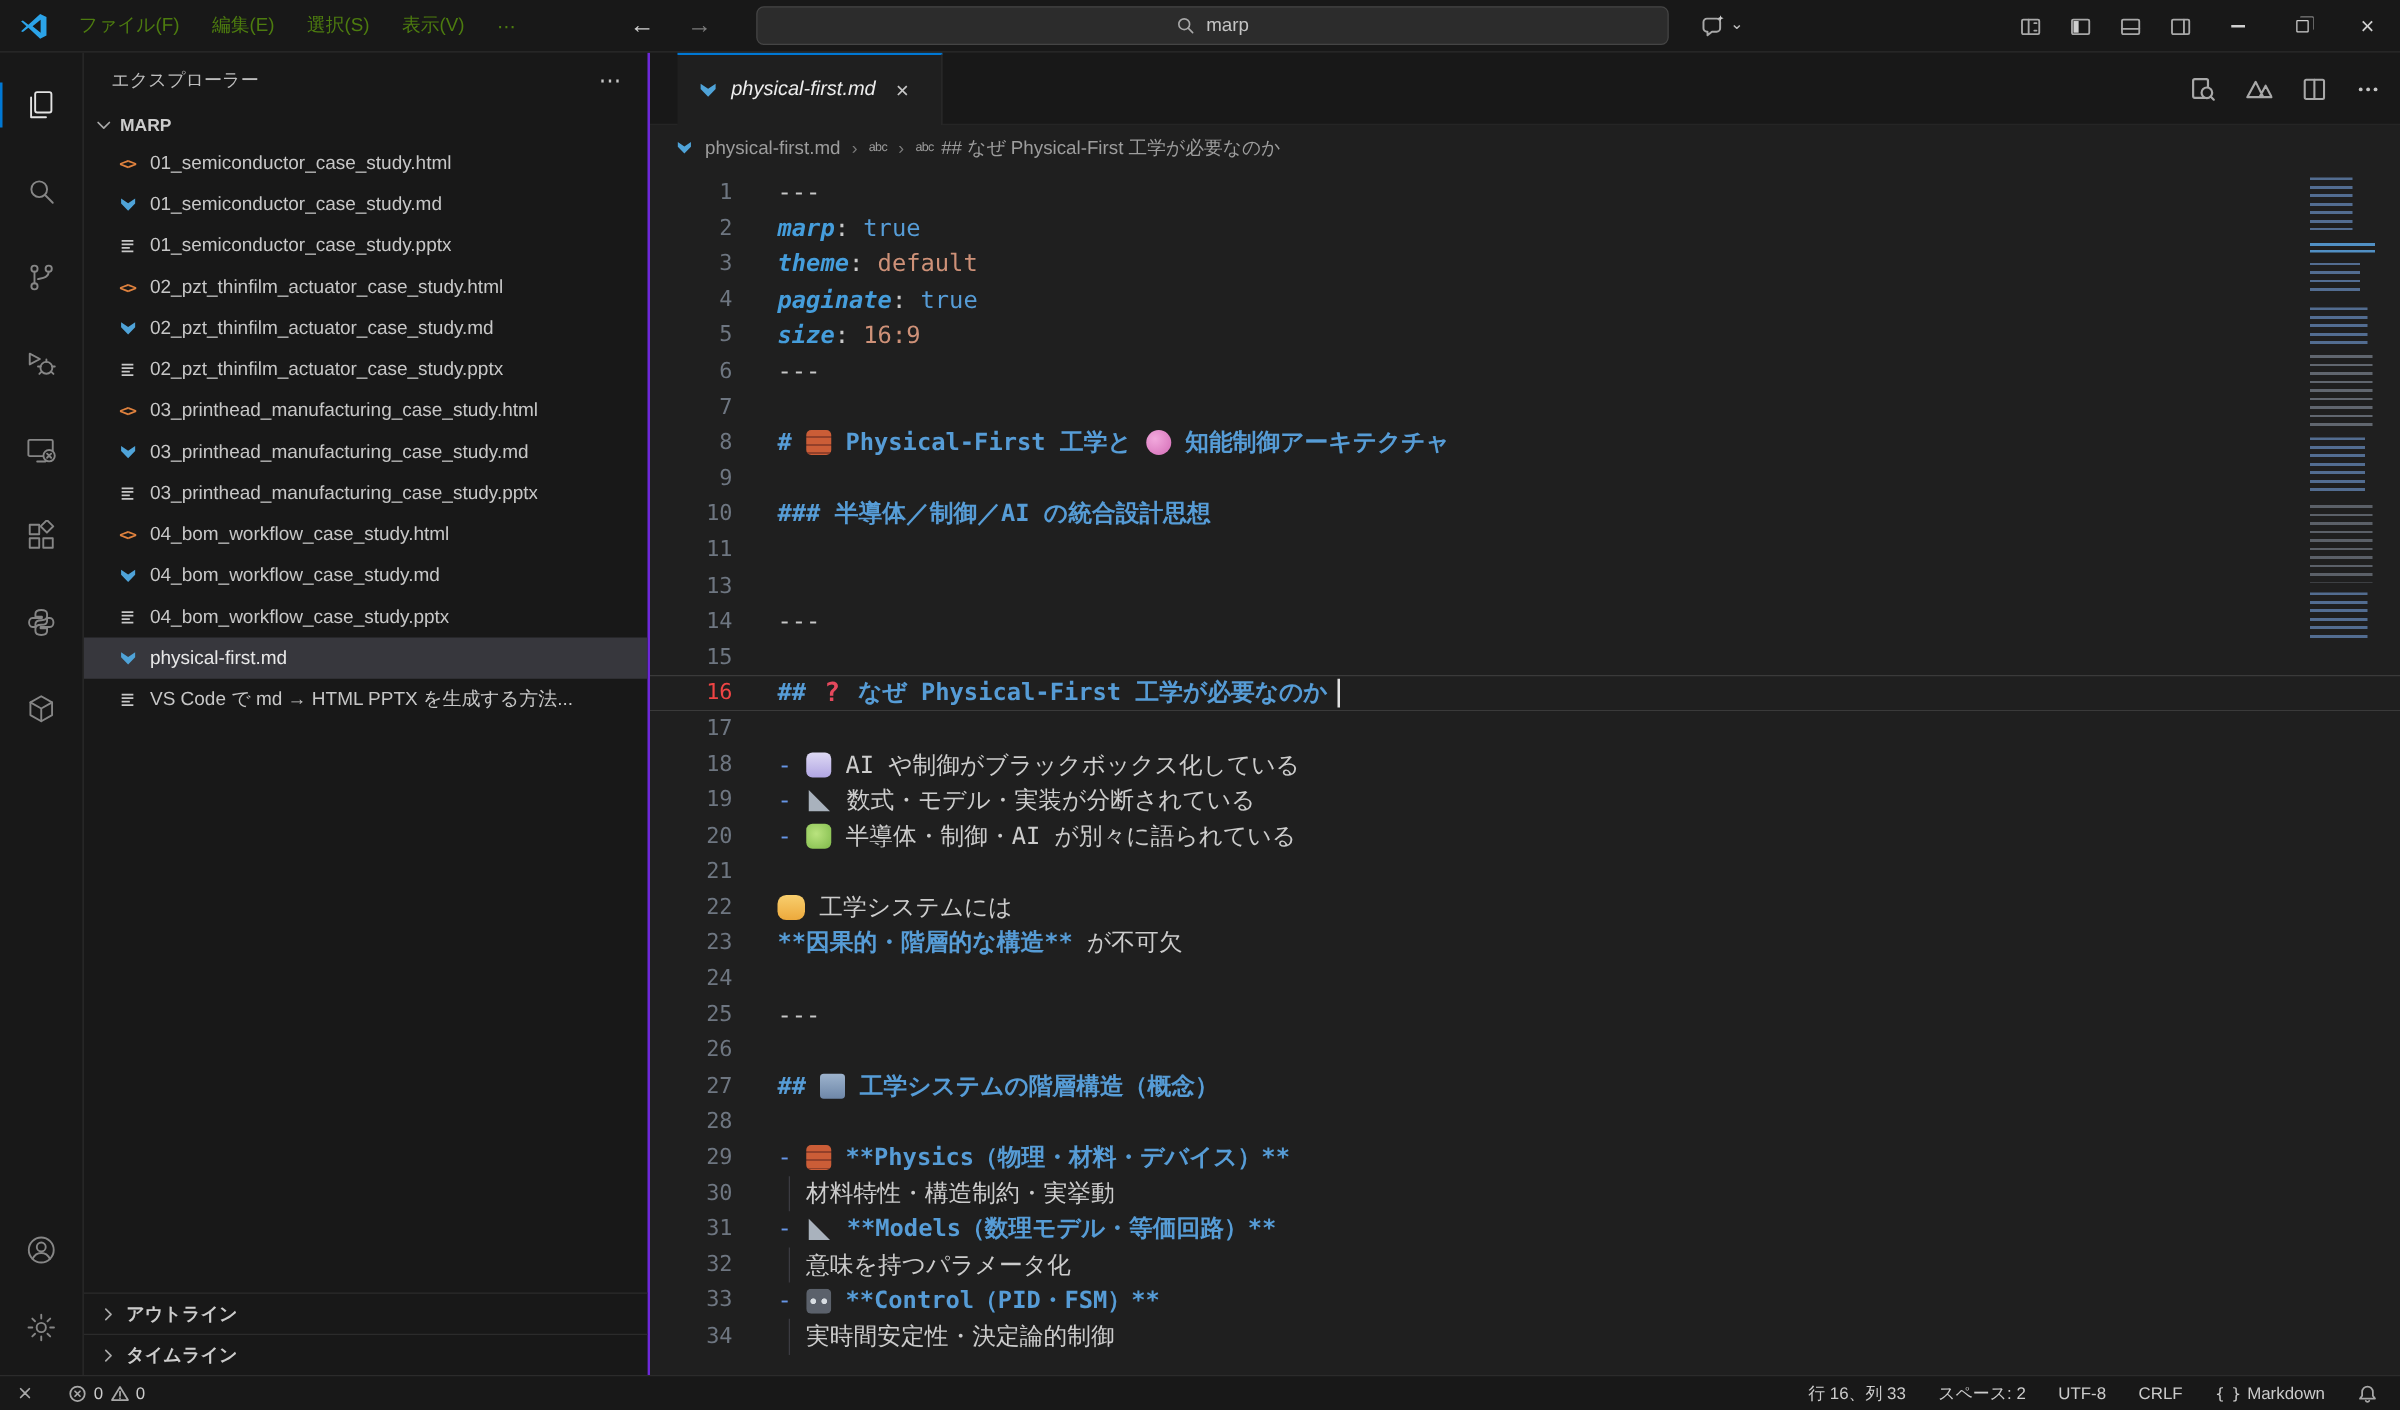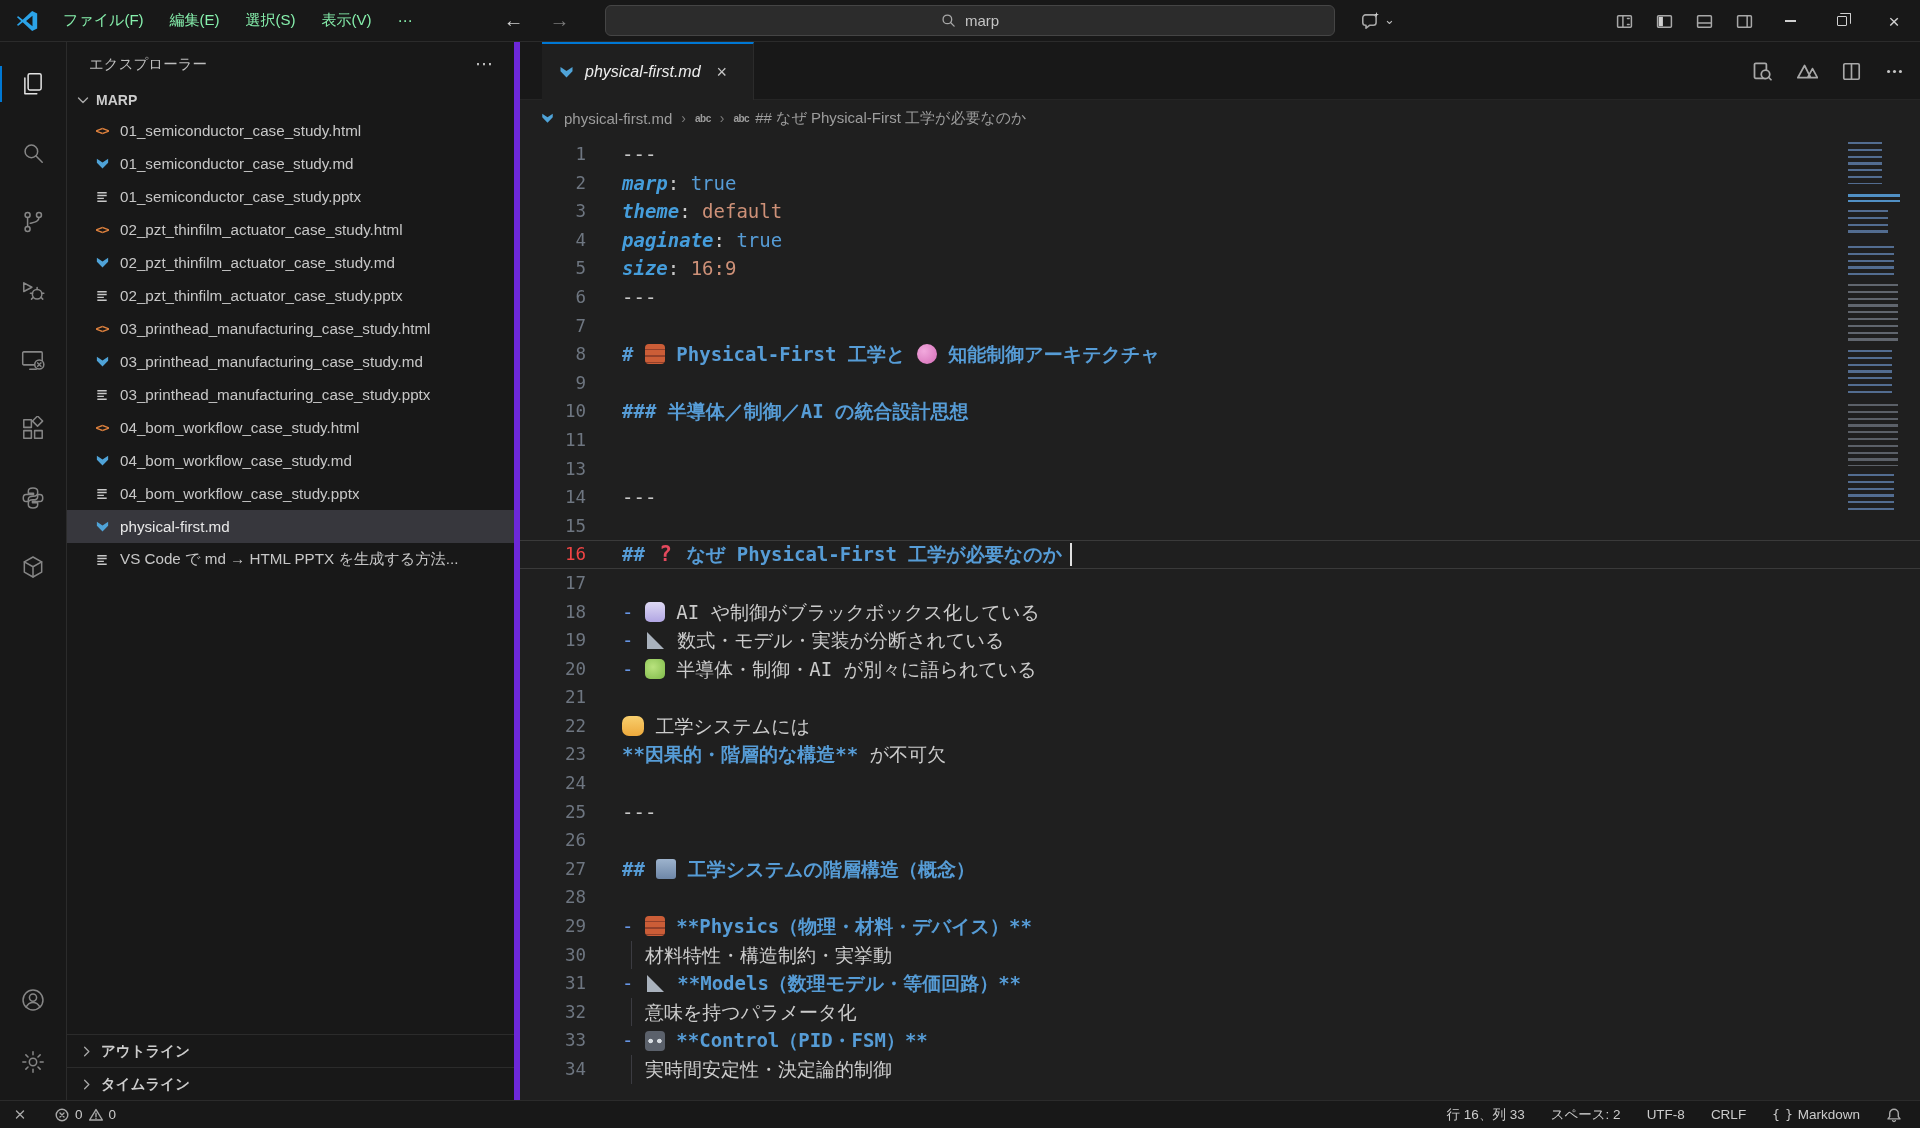--- a/index.html
+++ b/index.html
@@ -11,21 +11,21 @@
     -webkit-font-smoothing:antialiased;
   }
   svg{display:block}
   .ico{stroke:#a8a8a8;fill:none;stroke-width:1.4;stroke-linecap:round;stroke-linejoin:round}
 
   
   .titlebar{position:absolute;left:0;top:0;right:0;height:42px;background:#181818;
     border-bottom:1px solid #2b2b2b;display:flex;align-items:center;z-index:30}
   .vscode-logo{margin:0 12px 0 16px}
   .menus{display:flex;align-items:center}
-  .menu-item{padding:0 13px;font-size:15px;color:#86efac;height:42px;display:flex;align-items:center;border-radius:6px;cursor:default}
+  .menu-item{padding:0 13px;font-size:15px;color:#4d7c0f;height:42px;display:flex;align-items:center;border-radius:6px;cursor:default}
   .nav-arrows{display:flex;align-items:center;gap:26px;margin-left:78px;font-size:20px}
   .nav-back{color:#cfcfcf}.nav-fwd{color:#7a7a7a}
   .searchbox{position:absolute;left:605px;top:5px;width:730px;height:31px;background:#2c2c2c;
     border:1px solid #454545;border-radius:6px;display:flex;align-items:center;justify-content:center;
     gap:9px;color:#c4c4c4;font-size:15px}
   .copilot-btn{position:absolute;left:1352px;top:6px;height:30px;display:flex;align-items:center;gap:4px;
     padding:0 8px;border-radius:6px;color:#cfcfcf}
   .copilot-chevron{font-size:13px;color:#bdbdbd;margin-top:-4px}
   .winctrls{position:absolute;right:0;top:0;height:42px;display:flex;align-items:center}
   .layout-btn{width:40px;height:42px;display:flex;align-items:center;justify-content:center}
@@ -41,21 +41,21 @@
     border-right:1px solid #2b2b2b;z-index:20}
   .act-group-top{position:absolute;top:18px;left:0;right:0;display:flex;flex-direction:column;align-items:center;gap:21px}
   .act-group-bottom{position:absolute;bottom:14px;left:0;right:0;display:flex;flex-direction:column;align-items:center;gap:14px}
   .act-item{position:relative;width:67px;height:48px;display:flex;align-items:center;justify-content:center}
   .act-item .ico{stroke:#868686}
   .act-item.active .ico{stroke:#e3e3e3}
   .act-item.active::before{content:"";position:absolute;left:0;top:6px;bottom:6px;width:2px;background:#0078d4}
 
   
   .sidebar{position:absolute;left:67px;top:42px;bottom:28px;width:453px;background:#181818;
-    border-right:6px solid #6d28d9;z-index:10;overflow:hidden}
+    border-right:2px solid #6d28d9;z-index:10;overflow:hidden}
   .sidebar-header{height:44px;display:flex;align-items:center;padding:0 20px 0 22px;font-size:14.5px;color:#bdbdbd}
   .sidebar-header .more{margin-left:auto;color:#c5c5c5;font-size:18px;letter-spacing:1px}
   .section-row{height:28px;display:flex;align-items:center;gap:5px;padding-left:8px;
     font-size:14px;font-weight:bold;color:#cccccc}
   .file-row{height:33px;display:flex;align-items:center;gap:9px;padding-left:26px;font-size:15.2px;color:#c7c7c7;white-space:nowrap;overflow:hidden}
   .file-row.selected{background:#37373d;color:#e8e8e8}
   .ficon{width:18px;display:flex;justify-content:center;flex:none}
   .fi-html{color:#e0823e;font-weight:bold;font-size:12.5px;font-family:"DejaVu Sans Mono",monospace;letter-spacing:-1px}
   .flabel{overflow:hidden;text-overflow:ellipsis}
   .side-bottom{position:absolute;left:0;right:0;bottom:0}
@@ -65,21 +65,21 @@
   
   .editorarea{position:absolute;left:520px;top:42px;right:0;bottom:28px;background:#1f1f1f}
   .tabbar{position:relative;height:58px;background:#181818;border-bottom:1px solid #252525;display:flex}
   .tab{height:58px;min-width:212px;background:#1f1f1f;border-top:2px solid #0078d4;border-right:1px solid #2b2b2b;
     display:flex;align-items:center;gap:10px;padding:0 16px;margin-left:22px}
   .tab-label{font-size:16px;font-style:italic;color:#ededed}
   .tab-close{color:#c5c5c5;font-size:18px;margin-left:6px}
   .editor-actions{position:absolute;right:16px;top:0;height:58px;display:flex;align-items:center;gap:24px}
   .breadcrumb{height:36px;display:flex;align-items:center;gap:9px;padding-left:20px;font-size:15px;color:#9d9d9d}
   .bc-sep{color:#7c7c7c;font-size:14px}
-  .bc-abc{font-size:10px;font-weight:bold;color:#9d9d9d;letter-spacing:-0.5px}
+  .bc-abc{font-size:10px;font-weight:normal;color:#9d9d9d;letter-spacing:-0.5px}
   .bc-item{display:flex;align-items:center;gap:6px}
 
   .content{position:absolute;left:0;right:0;top:94px;bottom:0;overflow:hidden;padding-top:4px}
   .line{position:relative;height:28.6px;line-height:28.6px;display:flex;white-space:pre;
     font-family:"DejaVu Sans Mono",monospace;font-size:19px}
   .gutter{width:66px;flex:none;text-align:right;color:#6e7681;font-size:17.5px}
   .line.active .gutter{color:#ef4444}
   .code{padding-left:36px;display:flex;align-items:center;white-space:pre}
   .line.active{box-shadow:inset 0 1px 0 #3a3a3a, inset 0 -1px 0 #3a3a3a}
   .line.guide::before{content:"";position:absolute;left:111px;top:0;bottom:0;width:1px;background:#3b3b41}

